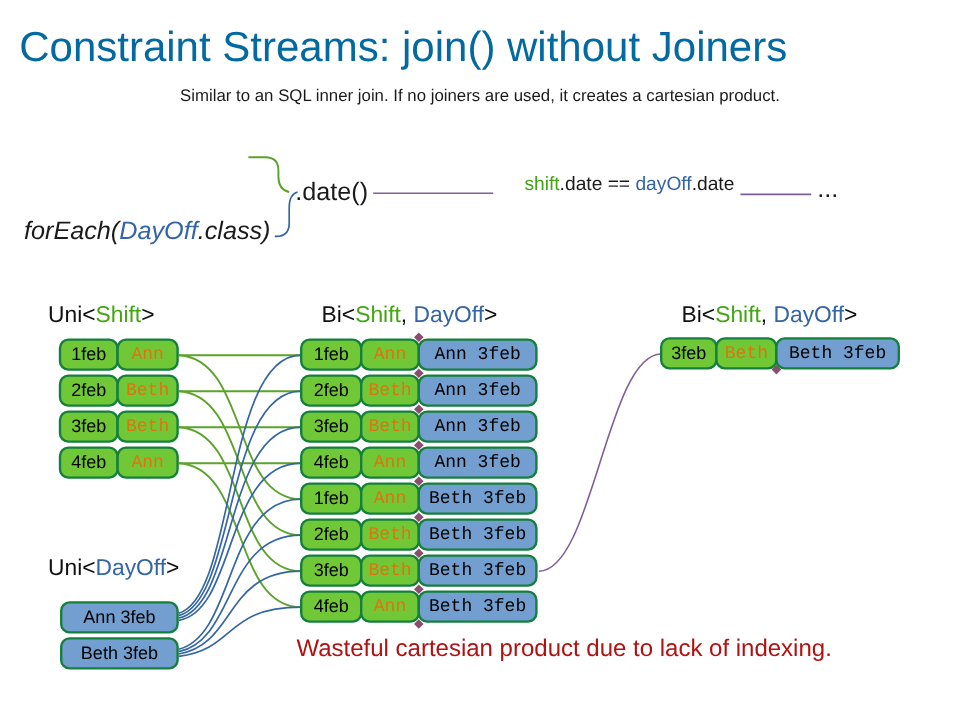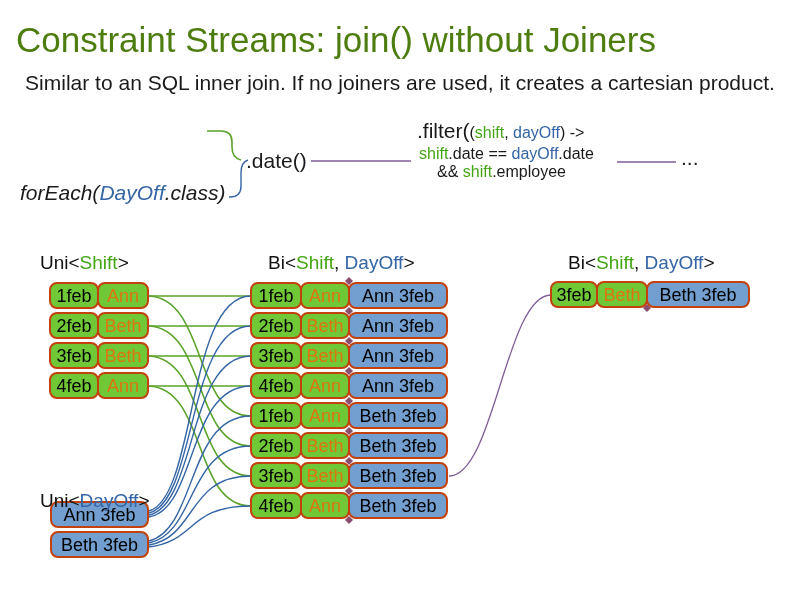--- a/index.html
+++ b/index.html
@@ -1,30 +1,30 @@
 <!DOCTYPE html>
 <html style="--green-box: #71C837; --blue-box: #729FCF; --green-text: #43A513; --blue-text: #3465A4; --orange-text: #DE740E; --red-text: #B21111; --green-line: #5BA329; --blue-line: #3465A4; --purple-line: #7E5E96; --diamond: #8A4D6E;"><head>
 <meta charset="utf-8">
 <style>
   html,body{margin:0;padding:0;background:#fff;}
   .slide{position:relative;width:800px;height:600px;background:#fff;overflow:hidden;
          font-family:"Liberation Sans",sans-serif;color:#000;}
   .abs{position:absolute;}
-  .title{top:20px;left:0;width:672px;text-align:center;font-size:35px;color:#4d7c0f;white-space:nowrap;}
-  .subtitle{top:71px;left:0;width:800px;text-align:center;font-size:21px;color:#1a1a1a;}
+  .title{top:20px;left:0;width:672px;text-align:center;font-size:35px;color:#0369a1;white-space:nowrap;}
+  .subtitle{top:71px;left:0;width:800px;text-align:center;font-size:14px;color:#1a1a1a;}
   .code{font-size:21px;color:#1a1a1a;white-space:nowrap;z-index:3;}
   .code-sm{font-size:16px;}
   .g{color:var(--green-text);}
   .b{color:var(--blue-text);}
   .o{color:var(--orange-text);}
   .lbl{font-size:19px;color:#111;white-space:nowrap;z-index:3;}
   .row{position:absolute;display:flex;z-index:2;}
-  .cell{height:27px;border:2px solid #c2410c;border-radius:8px;box-sizing:border-box;
-        display:flex;align-items:center;justify-content:center;font-size:18px;line-height:1;}
-  .cell+.cell{margin-left:-2px;}
+  .cell{height:27px;border:2px solid #15803d;border-radius:8px;box-sizing:border-box;
+        display:flex;align-items:center;justify-content:center;font-size:15px;line-height:1;}
+  .cell+.cell{margin-left:-2px;font-family:Liberation Mono, monospace;}
   .green-cell{background:var(--green-box);}
   .blue-cell{background:var(--blue-box);}
   .w50{width:50px}.w52{width:52px}.w48{width:48px}.w100{width:100px}.w99{width:99px}.w104{width:104px}
   .warning{left:247px;top:528px;color:var(--red-text);font-size:20px;line-height:27px;z-index:3;white-space:nowrap;}
   svg.connectors{position:absolute;left:0;top:0;z-index:1;pointer-events:none;}
   .ln-g{stroke:var(--green-line);stroke-width:1.6;fill:none;}
   .ln-b{stroke:var(--blue-line);stroke-width:1.4;fill:none;}
   .ln-p{stroke:var(--purple-line);stroke-width:1.3;fill:none;}
   .dia{fill:var(--diamond);stroke:none;}
 </style>
@@ -78,42 +78,36 @@
   <div class="abs title">Constraint Streams: join() without Joiners</div>
   <div class="abs subtitle">Similar to an SQL inner join. If no joiners are used, it creates a cartesian product.</div>
 
 
   <div class="abs code" style="left:20px;top:181px;font-style:italic;">
     <span>forEach(</span><span class="b">DayOff</span><span>.class)</span>
   </div>
 
   <div class="abs code" style="left:246px;top:149px;">.date()</div>
 
-  <div class="abs code" style="left:417px;top:119px;">
-    <span>.filter(</span><span class="code-sm">(</span><span class="code-sm g">shift</span><span class="code-sm">, </span><span class="code-sm b">dayOff</span><span class="code-sm">) -&gt;</span>
-  </div>
-  <div class="abs code code-sm" style="left:419px;top:145px;">
+  <div class="abs code code-sm" style="left:437px;top:145px;">
     <span class="g">shift</span><span>.date == </span><span class="b">dayOff</span><span>.date</span>
-  </div>
-  <div class="abs code code-sm" style="left:437px;top:163px;">
-    <span>&amp;&amp; </span><span class="g">shift</span><span>.employee</span>
   </div>
 
   <div class="abs code" style="left:681px;top:146px;">...</div>
 
   <div class="abs lbl" style="left:40px;top:252px;">
     <span>Uni&lt;</span><span class="g">Shift</span><span>&gt;</span>
   </div>
   <div class="abs lbl" style="left:268px;top:252px;">
     <span>Bi&lt;</span><span class="g">Shift</span><span>, </span><span class="b">DayOff</span><span>&gt;</span>
   </div>
   <div class="abs lbl" style="left:568px;top:252px;">
     <span>Bi&lt;</span><span class="g">Shift</span><span>, </span><span class="b">DayOff</span><span>&gt;</span>
   </div>
-  <div class="abs lbl" style="left:40px;top:490px;">
+  <div class="abs lbl" style="left:40px;top:463px;">
     <span>Uni&lt;</span><span class="b">DayOff</span><span>&gt;</span>
   </div>
 
   <div class="row" style="left:49px;top:282px;">
     <div class="cell green-cell w50">1feb</div>
     <div class="cell green-cell w52 o">Ann</div>
   </div>
   <div class="row" style="left:49px;top:312px;">
     <div class="cell green-cell w50">2feb</div>
     <div class="cell green-cell w52 o">Beth</div>
@@ -175,15 +169,16 @@
     <div class="cell blue-cell w99">Beth 3feb</div>
   </div>
 
   <div class="row" style="left:550px;top:281px;">
     <div class="cell green-cell w48">3feb</div>
     <div class="cell green-cell w52 o">Beth</div>
     <div class="cell blue-cell w104">Beth 3feb</div>
   </div>
 
   <div class="abs warning">
+    <div>Wasteful cartesian product due to lack of indexing.</div>
   </div>
 
 </div>
 
 </body></html>

